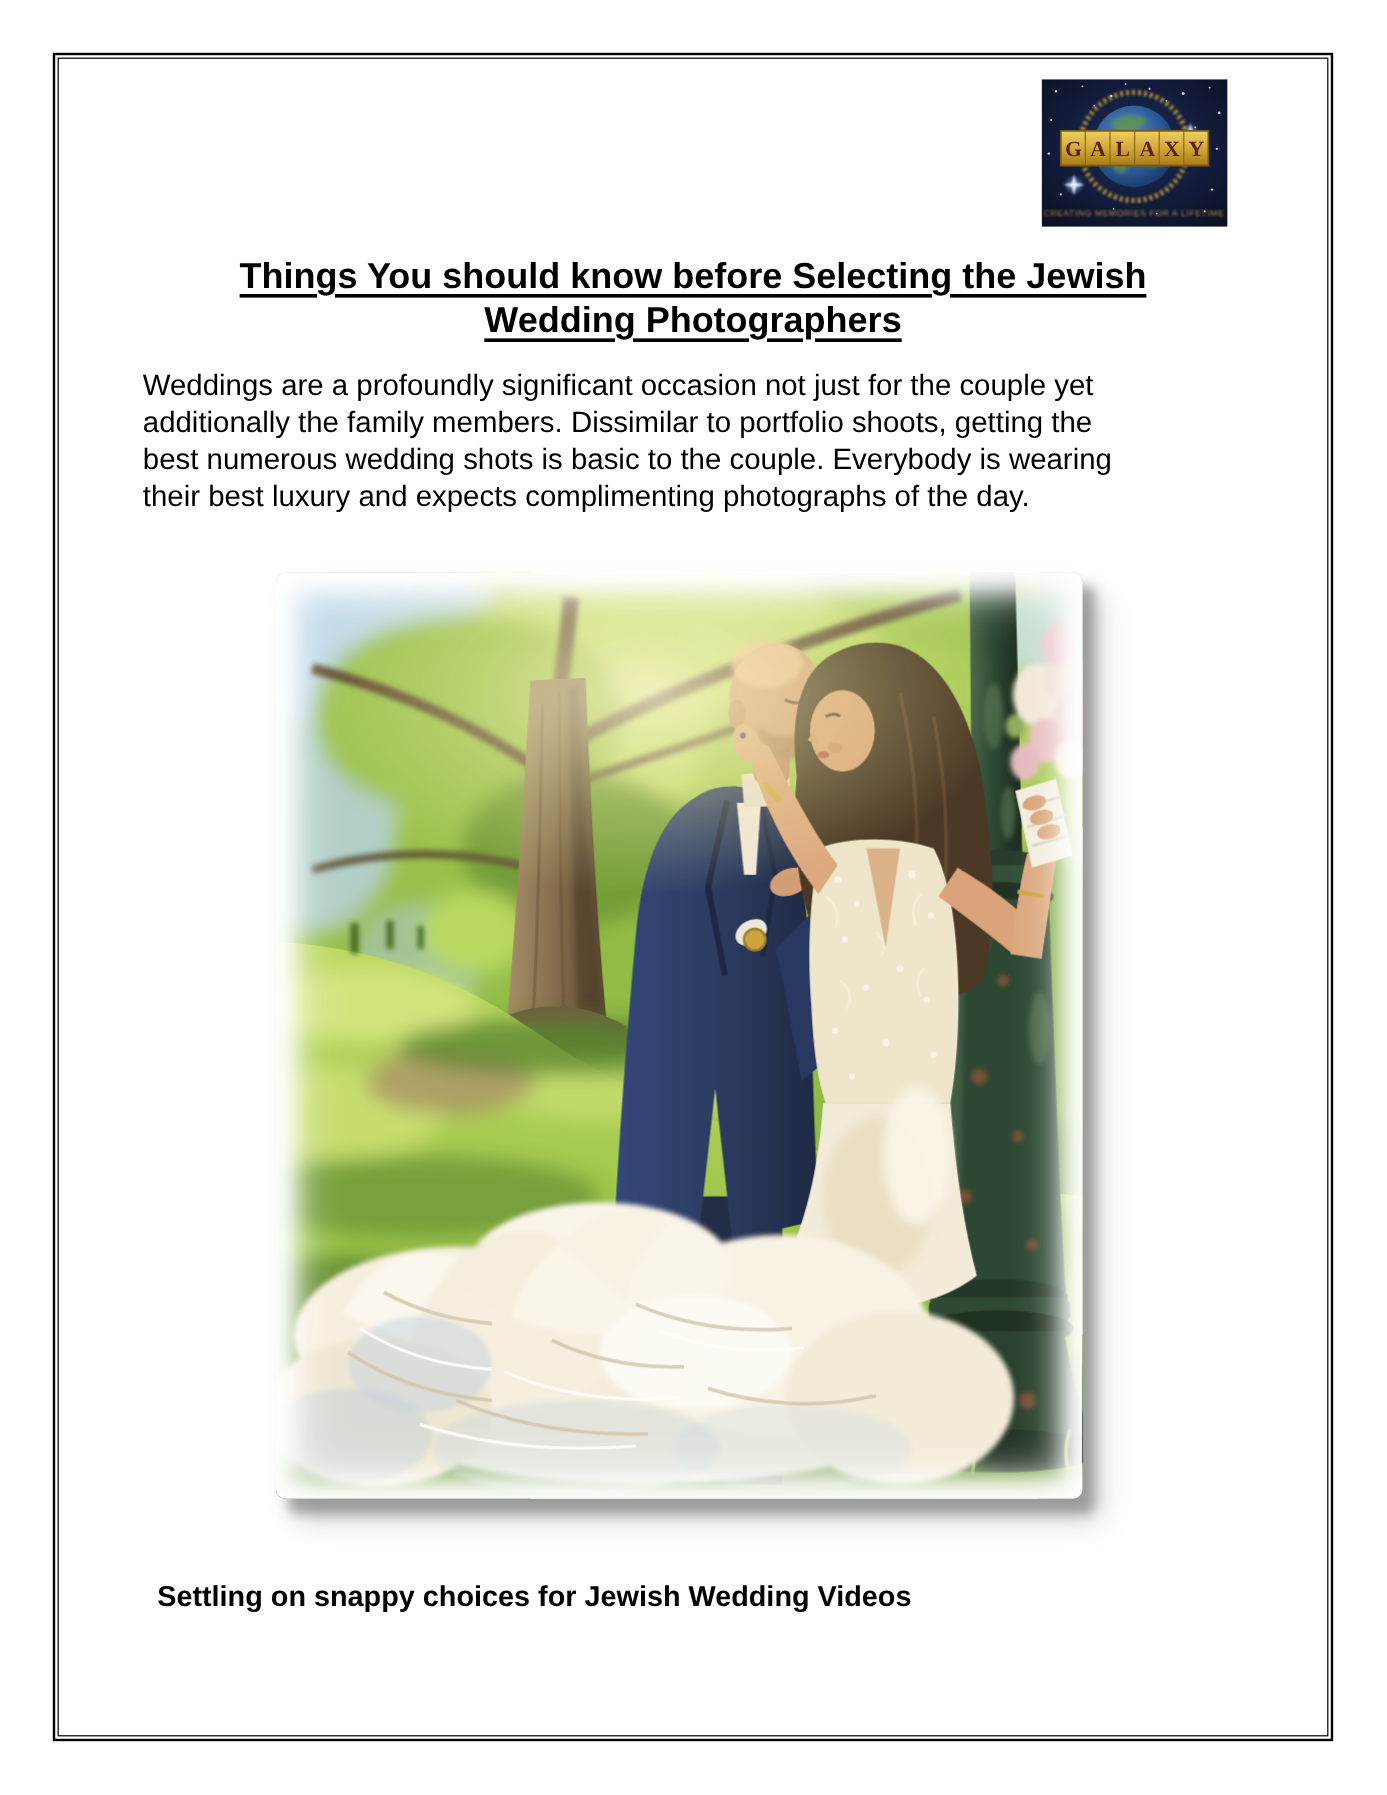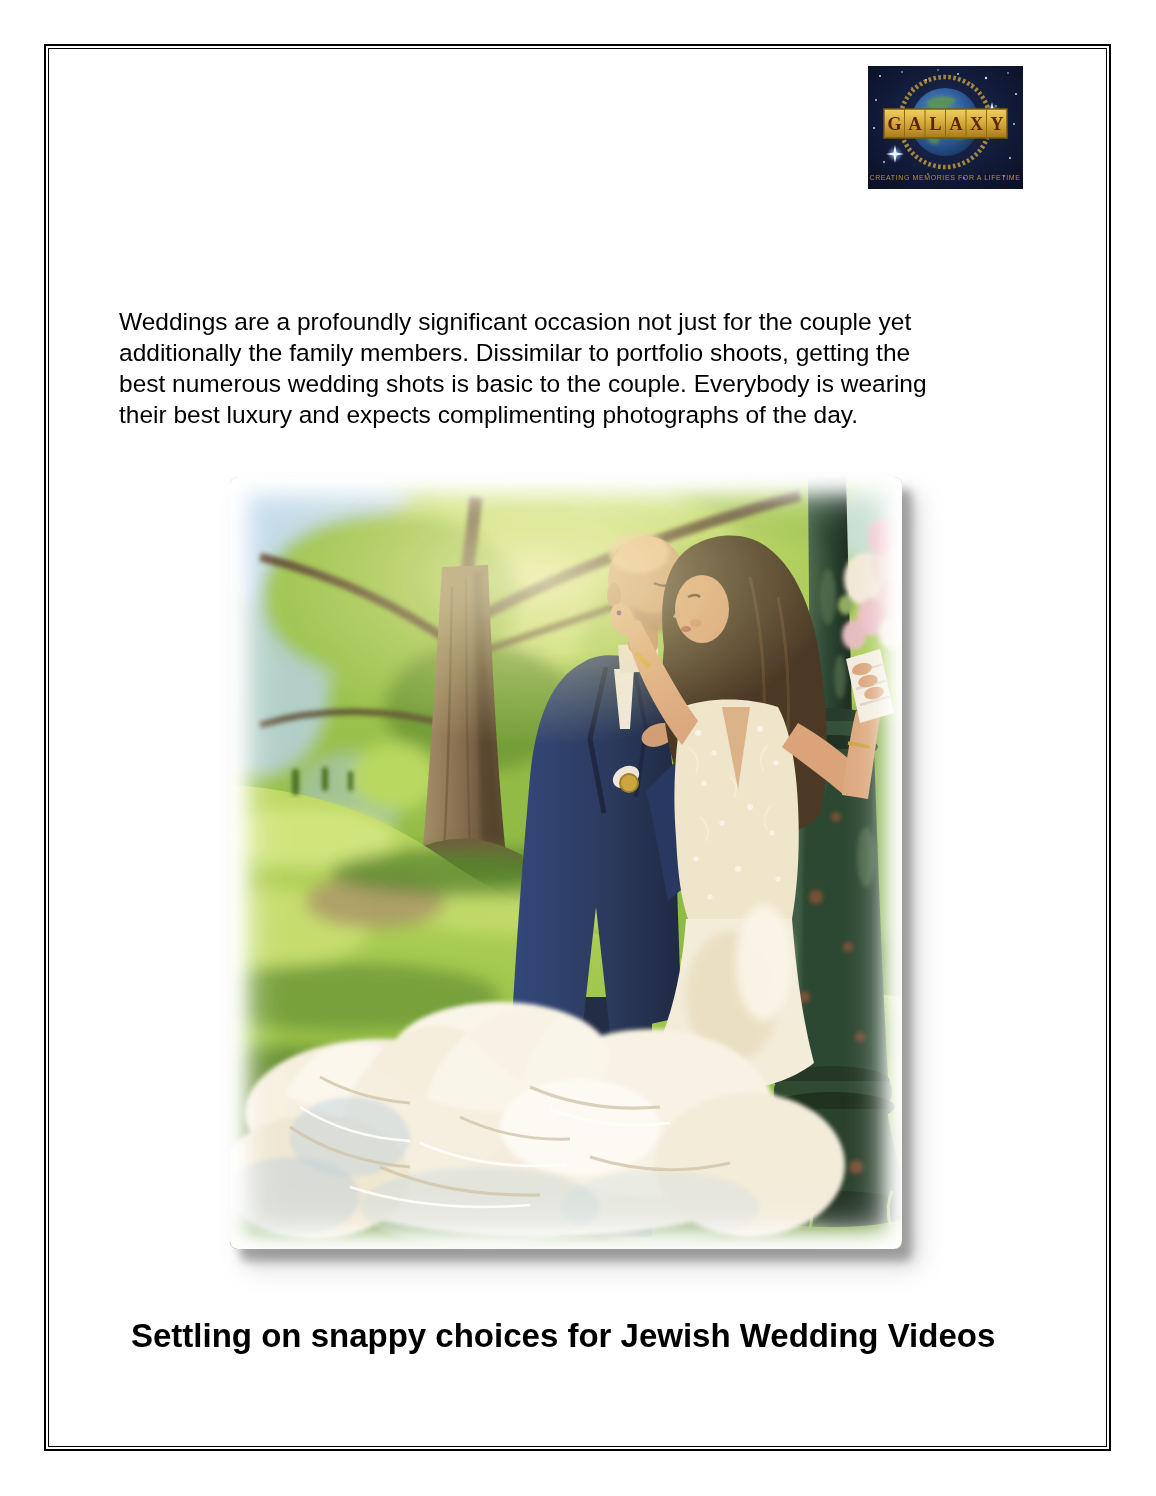--- a/index.html
+++ b/index.html
@@ -11,21 +11,21 @@
   .doc-title{position:absolute;left:44px;top:212px;width:1067px;text-align:center;
              font-size:30px;line-height:37px;font-weight:bold;white-space:pre-line;
              text-decoration:underline;text-decoration-thickness:3px;text-underline-offset:5px;}
   .intro{position:absolute;left:119px;top:306px;width:905px;font-size:24.5px;line-height:31px;
          white-space:pre-line;}
   .photo-wrap{position:absolute;left:230px;top:477px;width:672px;height:772px;border-radius:8px;
               overflow:hidden;box-shadow:10px 12px 10px rgba(105,105,105,.55),16px 18px 24px rgba(140,140,140,.35);}
   .photo-wrap svg{display:block;}
   .photo-vignette{position:absolute;inset:0;border-radius:8px;pointer-events:none;
                   box-shadow:inset 0 0 18px 10px rgba(255,255,255,.95), inset 0 0 40px 18px rgba(255,255,255,.55);}
-  .section-heading{position:absolute;left:131px;top:1317px;font-size:33px;font-weight:bold;}
+  .section-heading{position:absolute;left:131px;top:1317px;font-size:24px;font-weight:bold;}
 </style>
 </head>
 <body>
 
 <div id="stage">
 
   <div class="page-frame">
     <div class="page-frame-inner"></div>
   </div>
 
@@ -108,20 +108,22 @@
           <text x="67.5" y="64">L</text>
           <text x="88" y="64">A</text>
           <text x="108.5" y="64">X</text>
           <text x="129" y="64">Y</text>
         </g>
       </g>
       <text x="77" y="114" text-anchor="middle" font-size="7" letter-spacing="0.6" fill="#b8912f" filter="url(#lgBlur)">CREATING MEMORIES FOR A LIFETIME</text>
     </svg>
   </div>
 
+  <div class="doc-title">Things You should know before Selecting the Jewish
+Wedding Photographers</div>
 
   <div class="intro">Weddings are a profoundly significant occasion not just for the couple yet
 additionally the family members. Dissimilar to portfolio shoots, getting the
 best numerous wedding shots is basic to the couple. Everybody is wearing
 their best luxury and expects complimenting photographs of the day.</div>
 
   <div class="photo-wrap">
     <svg width="672" height="772" viewBox="0 0 672 772">
       <defs>
         <linearGradient id="pFol" x1="0" y1="0" x2="0" y2="1">

